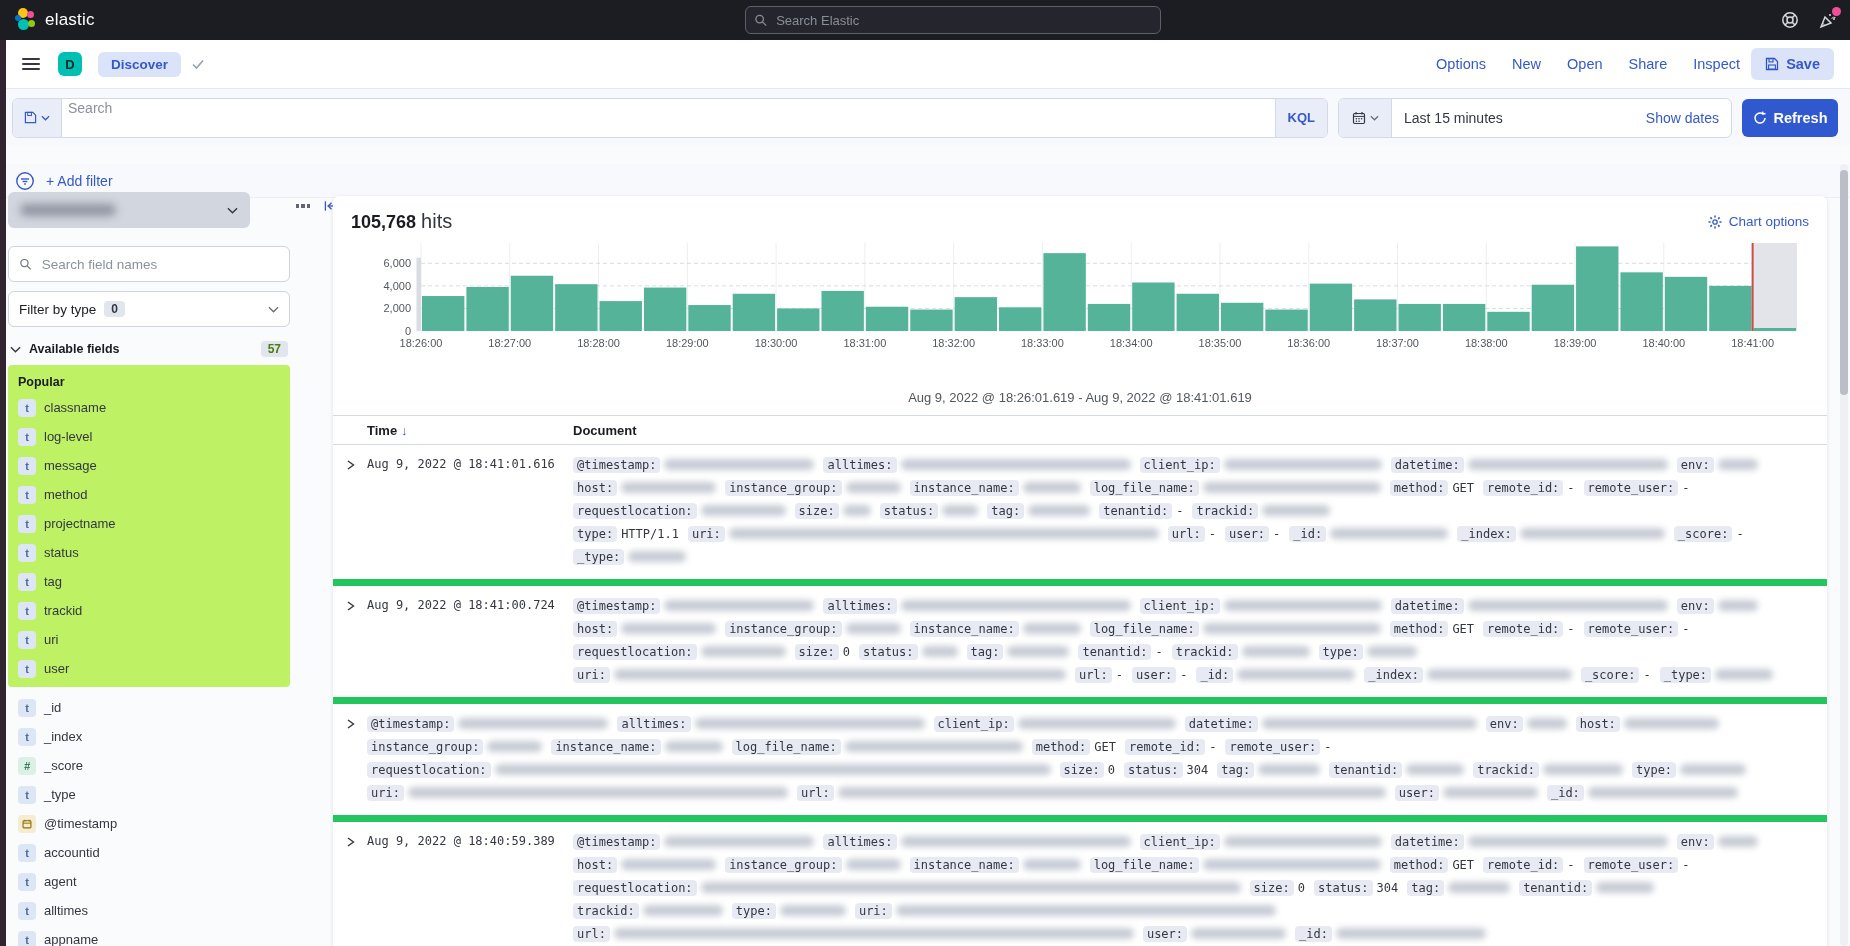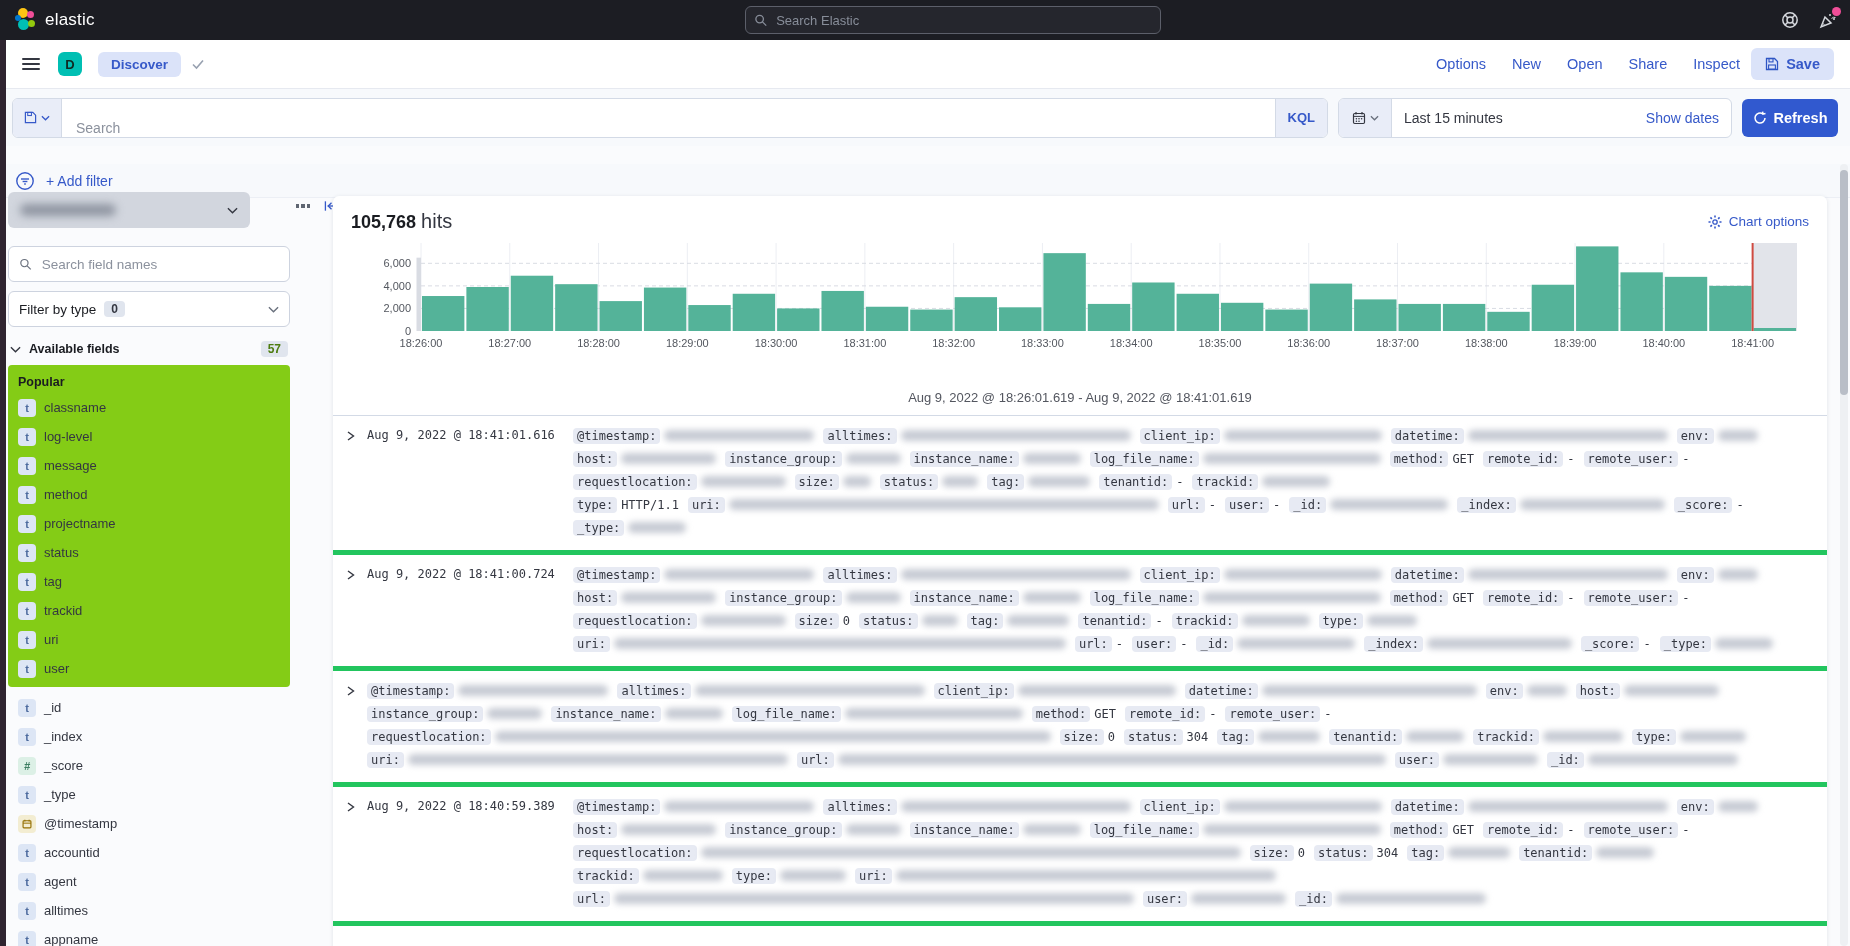--- a/index.html
+++ b/index.html
@@ -36,21 +36,21 @@
   .burger b{height:2px;background:#343741;border-radius:1px;}
   .space-badge{width:24px;height:24px;border-radius:6px;background:#00bfb3;color:#0f2a22;font-weight:bold;font-size:13px;display:flex;align-items:center;justify-content:center;margin-left:18px;}
   .bc-pill{margin-left:16px;background:var(--lav);color:var(--link);font-size:13.5px;font-weight:bold;padding:5px 13px;border-radius:6px;}
   .chrome-menu{position:absolute;right:110px;display:flex;gap:26px;}
   .chrome-menu span{color:var(--link);font-size:14.5px;cursor:pointer;}
   .save-btn{position:absolute;right:16px;height:32px;background:var(--lav);color:var(--link);border-radius:6px;display:flex;align-items:center;gap:7px;padding:0 14px;font-size:14.5px;font-weight:bold;cursor:pointer;}
   
   .querybar{position:absolute;top:88px;left:0;width:1850px;height:58px;background:#f7f9fc;border-top:1px solid #e6e9f0;display:flex;align-items:center;padding:0 12px;box-sizing:border-box;gap:10px;}
   .qgroup{display:flex;height:38px;flex:1;border:1px solid var(--border);border-radius:6px;background:#fff;overflow:hidden;}
   .sq-btn{width:48px;background:#e9edf8;display:flex;align-items:center;justify-content:center;gap:4px;border-right:1px solid var(--border);cursor:pointer;color:var(--link);}
-  .qinput{flex:1;display:flex;align-items:flex-end;padding:0 12px;}
+  .qinput{flex:1;display:flex;align-items:flex-start;padding:0 4px;}
   .qinput input{border:none;outline:none;font-size:14px;width:100%;color:#343741;font-family:"Liberation Sans",sans-serif;}
   .qinput input::placeholder{color:#8b919d;}
   .kql{background:#e9edf8;border-left:1px solid var(--border);display:flex;align-items:center;padding:0 12px;color:var(--link);font-size:13px;font-weight:bold;cursor:pointer;}
   .dategroup{display:flex;height:38px;width:392px;border:1px solid var(--border);border-radius:6px;background:#fff;overflow:hidden;flex:none;}
   .cal-btn{width:52px;background:#e9edf8;border-right:1px solid var(--border);display:flex;align-items:center;justify-content:center;gap:4px;cursor:pointer;color:#343741;}
   .daterange{flex:1;display:flex;align-items:center;padding:0 12px;font-size:14px;color:#343741;cursor:pointer;}
   .showdates{display:flex;align-items:center;padding:0 12px;color:var(--link);font-size:14px;cursor:pointer;}
   .refresh-btn{flex:none;width:96px;height:38px;background:var(--btn-blue);color:#fff;border-radius:6px;display:flex;align-items:center;justify-content:center;gap:7px;font-size:14.5px;font-weight:bold;cursor:pointer;}
   
   .filterbar{position:absolute;top:164px;left:0;width:1850px;height:34px;display:flex;align-items:center;gap:10px;padding-left:14px;box-sizing:border-box;background:#f7f9fc;border-bottom:1px solid #eceff5;}
@@ -61,21 +61,21 @@
   .dv-blur{width:96px;height:12px;border-radius:6px;background:#8f95a1;filter:blur(4px);}
   .f-search{margin-top:18px;height:34px;border:1px solid #cdd3df;border-radius:6px;background:#fff;display:flex;align-items:center;padding:0 10px;gap:8px;}
   .f-search input{border:none;outline:none;font-size:13.5px;width:100%;color:#343741;font-family:"Liberation Sans",sans-serif;}
   .f-search input::placeholder{color:#8b919d;}
   .f-type{margin-top:9px;height:34px;border:1px solid #cdd3df;border-radius:6px;background:#fff;display:flex;align-items:center;padding:0 10px;gap:8px;font-size:13.5px;color:var(--ink);cursor:pointer;}
   .f-type .cnt{background:#e0e5ee;border-radius:4px;padding:1px 7px;font-size:12px;font-weight:bold;color:#343741;}
   .f-type .chev{margin-left:auto;}
   .af-head{margin-top:14px;display:flex;align-items:center;gap:8px;padding:0 2px;}
   .af-head b{font-size:12.5px;color:var(--ink);}
   .af-cnt{margin-left:auto;background:#e0e5ee;border-radius:4px;padding:1px 7px;font-size:12px;font-weight:bold;color:#4d7c0f;}
-  .popular-wrap{margin-top:8px;background:#84cc16;border-radius:4px;padding:8px 0 4px 8px;}
+  .popular-wrap{margin-top:8px;background:#bef264;border-radius:4px;padding:8px 0 4px 8px;}
   .pop-label{font-size:12.5px;font-weight:bold;color:var(--ink);padding:2px 0 4px 2px;}
   .field-row{display:flex;align-items:center;gap:8px;height:29px;cursor:pointer;padding-left:2px;}
   .field-row .fname{font-size:13px;color:#343741;}
   .fbadge{width:18px;height:18px;border-radius:4px;display:flex;align-items:center;justify-content:center;font-size:11px;font-weight:bold;flex:none;}
   .fb-t{background:#dde6f5;color:#4c6a9e;}
   .fb-n{background:#dcf0e6;color:#3e7f63;font-style:italic;}
   .fb-d{background:#f3edd2;color:#946f00;}
   .other-wrap{padding:6px 0 0 8px;}
   
   .side-icons{position:absolute;top:200px;left:296px;display:flex;gap:14px;align-items:center;}
@@ -87,21 +87,21 @@
   .hits span{font-size:20px;color:#343741;margin-left:5px;}
   .chart-opts{display:flex;align-items:center;gap:7px;color:var(--link);font-size:13.5px;cursor:pointer;}
   .caption{text-align:center;font-size:13px;color:#53565f;padding:4px 0 10px 0;margin-top:29px;}
   
   .doc-table{border-top:1px solid var(--border);}
   .t-head{display:flex;border-bottom:1px solid var(--border);height:28px;align-items:center;font-size:13px;font-weight:bold;color:var(--ink);}
   .col-exp{width:34px;flex:none;}
   .col-time{width:206px;flex:none;display:flex;align-items:center;gap:4px;cursor:pointer;}
   .sortarrow{color:var(--link);font-size:13px;}
   .col-doc{flex:1;}
-  .t-row{display:flex;border-bottom:5px solid #22c55e;padding:9px 0 10px 0;}
+  .t-row{display:flex;border-bottom:7px solid #22c55e;padding:9px 0 10px 0;}
   .expander{width:34px;flex:none;display:flex;justify-content:center;padding-top:5px;cursor:pointer;}
   .cell-time{width:206px;flex:none;font-family:"DejaVu Sans Mono",monospace;font-size:12px;color:#343741;padding-top:3px;}
   .cell-doc{flex:1;font-family:"DejaVu Sans Mono",monospace;font-size:12px;line-height:23px;color:#343741;padding-right:22px;}
   .seg{margin-right:9px;white-space:nowrap;}
   .pill{background:var(--pill);border-radius:4px;padding:1px 4px;margin-right:4px;}
   .blur{display:inline-block;height:11px;border-radius:6px;background:#c7cbd4;filter:blur(3px);vertical-align:-1px;}
   
   .panel svg text{font-family:"Liberation Sans",sans-serif;}
   
   .left-strip{position:absolute;left:0;top:40px;width:6px;height:906px;background:#2f2430;}
@@ -463,20 +463,28 @@
         <rect x="1275.4516129032259" y="33.333333333333336" width="42.38709677419355" height="58.666666666666664" fill="#54b399"></rect>
         <rect x="1319.8387096774195" y="37.84615384615384" width="42.38709677419355" height="54.15384615384616" fill="#54b399"></rect>
         <rect x="1364.225806451613" y="46.871794871794876" width="42.38709677419355" height="45.128205128205124" fill="#54b399"></rect>
         <rect x="1407.6129032258066" y="4" width="44.387096774193424" height="88" fill="#e2e4ea"></rect>
         <rect x="1408.6129032258066" y="89" width="42.38709677419355" height="3" fill="#54b399"></rect>
         <line x1="1407.6129032258066" y1="4" x2="1407.6129032258066" y2="92" stroke="#cf4a41" stroke-width="2"></line>
       </svg>
     </div>
   <div class="caption">Aug 9, 2022 @ 18:26:01.619 - Aug 9, 2022 @ 18:41:01.619</div>
   <div class="doc-table">
+    <div class="t-head">
+      <div class="col-exp"></div>
+      <div class="col-time">
+        <span>Time</span>
+        <span class="sortarrow">↓</span>
+      </div>
+      <div class="col-doc">Document</div>
+    </div>
     <div id="rows-holder">
         <div class="t-row">
           <div class="expander">
             <svg width="11" height="12" viewBox="0 0 11 12">
               <polyline points="3,2 8.5,6 3,10" fill="none" stroke="#343741" stroke-width="1.4"></polyline>
             </svg>
           </div>
           <div class="cell-time">Aug 9, 2022 @ 18:41:01.616</div>
           <div class="cell-doc"><span class="seg"><span class="pill">@timestamp:</span><span class="blur" style="width: 150px;"></span></span><span class="seg"><span class="pill">alltimes:</span><span class="blur" style="width: 230px;"></span></span><span class="seg"><span class="pill">client_ip:</span><span class="blur" style="width: 158px;"></span></span><span class="seg"><span class="pill">datetime:</span><span class="blur" style="width: 200px;"></span></span><span class="seg"><span class="pill">env:</span><span class="blur" style="width: 40px;"></span></span><span class="seg"><span class="pill">host:</span><span class="blur" style="width: 95px;"></span></span><span class="seg"><span class="pill">instance_group:</span><span class="blur" style="width: 55px;"></span></span><span class="seg"><span class="pill">instance_name:</span><span class="blur" style="width: 58px;"></span></span><span class="seg"><span class="pill">log_file_name:</span><span class="blur" style="width: 178px;"></span></span><span class="seg"><span class="pill">method:</span><span>GET</span></span><span class="seg"><span class="pill">remote_id:</span><span>-</span></span><span class="seg"><span class="pill">remote_user:</span><span>-</span></span><span class="seg"><span class="pill">requestlocation:</span><span class="blur" style="width: 85px;"></span></span><span class="seg"><span class="pill">size:</span><span class="blur" style="width: 28px;"></span></span><span class="seg"><span class="pill">status:</span><span class="blur" style="width: 36px;"></span></span><span class="seg"><span class="pill">tag:</span><span class="blur" style="width: 62px;"></span></span><span class="seg"><span class="pill">tenantid:</span><span>-</span></span><span class="seg"><span class="pill">trackid:</span><span class="blur" style="width: 68px;"></span></span><span class="seg"><span class="pill">type:</span><span>HTTP/1.1</span></span><span class="seg"><span class="pill">uri:</span><span class="blur" style="width: 430px;"></span></span><span class="seg"><span class="pill">url:</span><span>-</span></span><span class="seg"><span class="pill">user:</span><span>-</span></span><span class="seg"><span class="pill">_id:</span><span class="blur" style="width: 118px;"></span></span><span class="seg"><span class="pill">_index:</span><span class="blur" style="width: 145px;"></span></span><span class="seg"><span class="pill">_score:</span><span>-</span></span><span class="seg"><span class="pill">_type:</span><span class="blur" style="width: 58px;"></span></span></div>
         </div>

